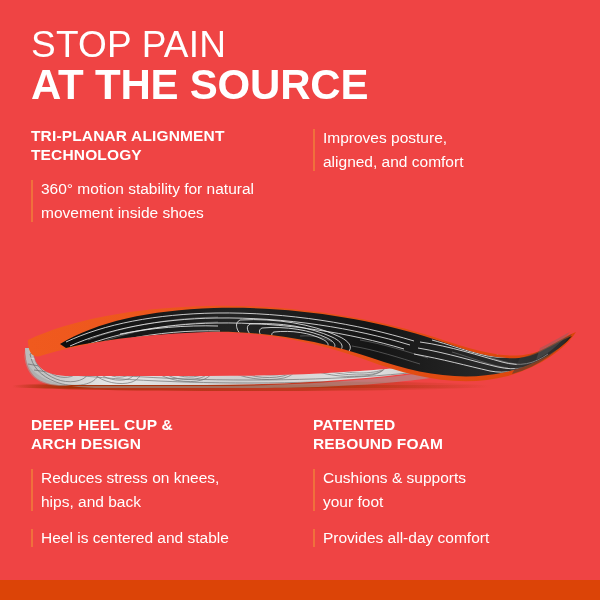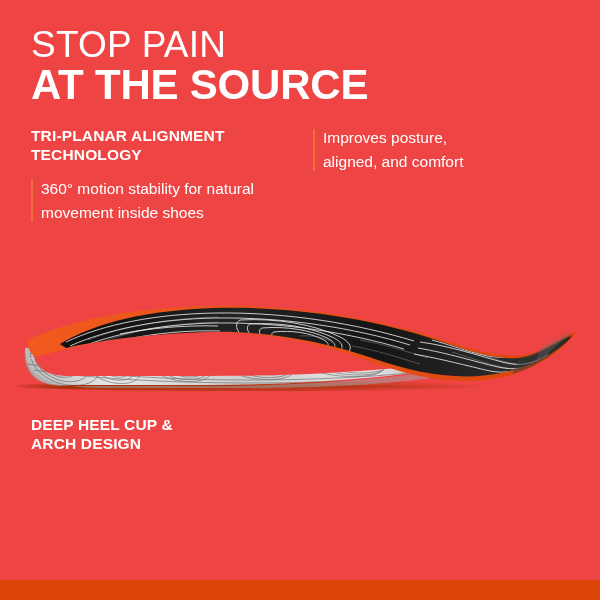--- a/index.html
+++ b/index.html
@@ -250,18 +250,40 @@
       <path d="M520,62 C538,58 556,46 572,38 C560,54 540,70 512,78 Z" fill="#3A3A3A" opacity="0.55"></path>
       <path d="M540,52 C552,46 562,40 570,36 C560,48 548,58 536,64 Z" fill="#6A6A6A" opacity="0.35"></path>
     </svg>
   </div>
 
   <div class="grid-bottom">
 
     <div class="col">
       <div class="feat-title">DEEP HEEL CUP &amp;
 ARCH DESIGN</div>
-    </div>
-
+      <div class="bullets">
+        <div class="bullet">
+          <span class="bullet-text">Reduces stress on knees,
+hips, and back</span>
+        </div>
+        <div class="bullet">
+          <span class="bullet-text">Heel is centered and stable</span>
+        </div>
+      </div>
+    </div>
+
+    <div class="col right">
+      <div class="feat-title">PATENTED
+REBOUND FOAM</div>
+      <div class="bullets">
+        <div class="bullet">
+          <span class="bullet-text">Cushions &amp; supports
+your foot</span>
+        </div>
+        <div class="bullet">
+          <span class="bullet-text">Provides all-day comfort</span>
+        </div>
+      </div>
+    </div>
 
   </div>
 
 </div>
 
 </body></html>

